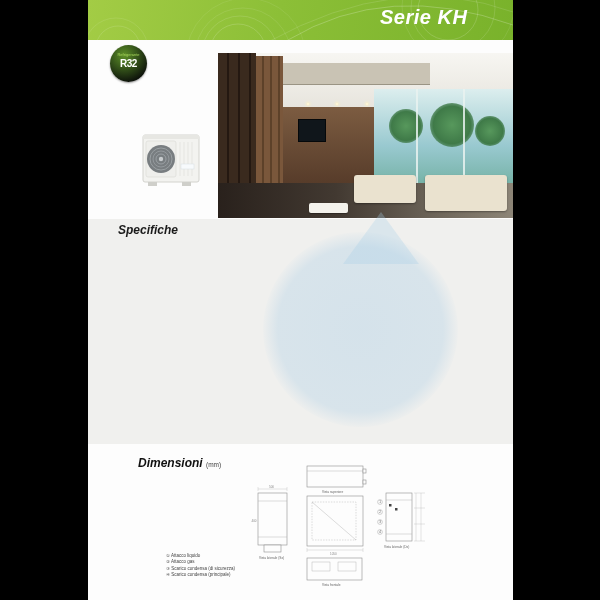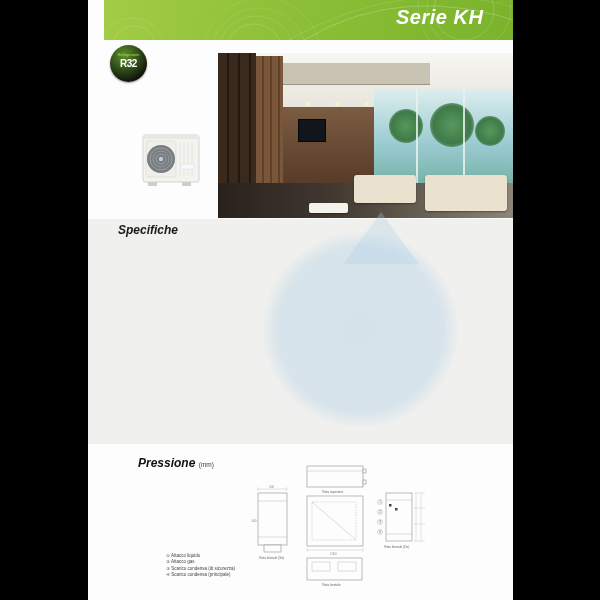--- a/index.html
+++ b/index.html
@@ -1,21 +1,21 @@
 <!DOCTYPE html>
 <html><head>
 <meta charset="utf-8">
 <style>
   html,body{margin:0;padding:0;background:#000;}
   #canvas{position:relative;width:600px;height:600px;background:#000;overflow:hidden;
           font-family:"Liberation Sans",sans-serif;}
   #page{position:absolute;left:88px;top:0;width:425px;height:600px;background:#fdfdfd;overflow:hidden;}
 
   
-  .banner{position:absolute;left:16px;top:0;width:425px;height:40px;
+  .banner{position:absolute;left:0;top:0;width:425px;height:40px;
           background:linear-gradient(100deg,#a3cc45 0%,#8cbf37 45%,#79b22b 100%);overflow:hidden;}
   .banner svg{position:absolute;left:0;top:0;}
   .series-title{position:absolute;left:292px;top:6px;width:110px;color:#fff;
           font-size:20px;font-weight:700;font-style:italic;letter-spacing:.5px;white-space:nowrap;}
 
   
   .r32{position:absolute;left:22px;top:45px;width:37px;height:37px;border-radius:50%;
        background:radial-gradient(circle at 38% 28%,#5e9029 0%,#35541a 38%,#0c100a 78%);
        box-shadow:0 1px 2px rgba(0,0,0,.4);text-align:center;}
   .r32-top{padding-top:8px;font-size:4px;color:#a9d75c;line-height:4px;}
@@ -392,21 +392,21 @@
           </table>
 
       </div>
     </div>
 
     <div class="watermark wm-tri"></div>
     <div class="watermark wm-circle"></div>
 
     <div class="dim-section">
       <div class="dim-title">
-        <span>Pressione</span>
+        <span>Dimensioni</span>
         <small>(mm)</small>
       </div>
 
       <div class="legend-wrap" id="legend">
           <div>① Attacco liquido</div>
           <div>② Attacco gas</div>
           <div>③ Scarico condensa (di sicurezza)</div>
           <div>④ Scarico condensa (principale)</div>
         </div>
 

